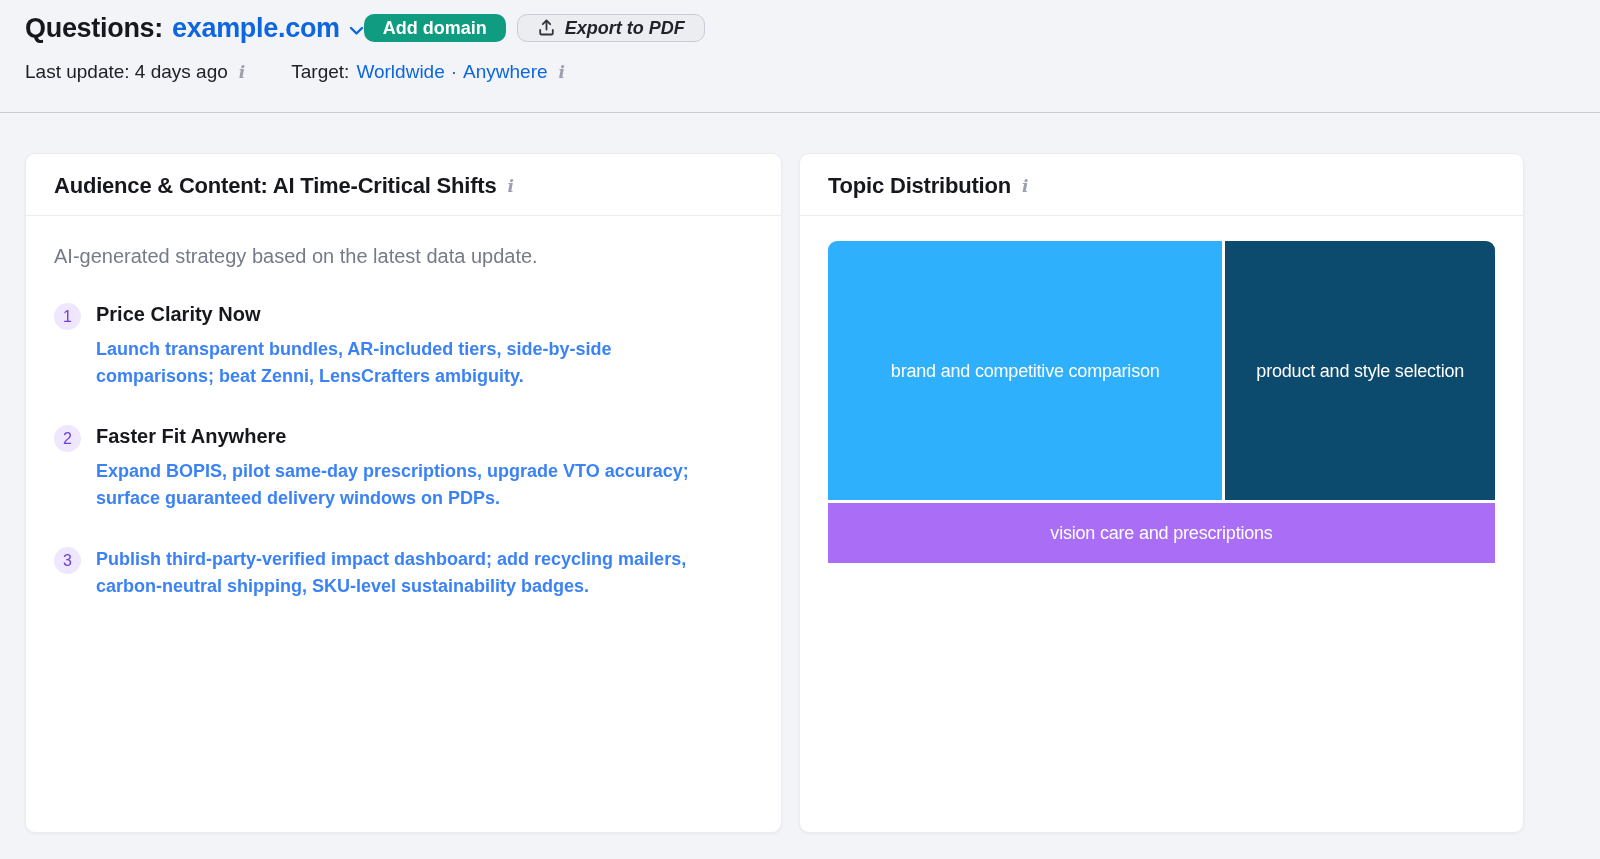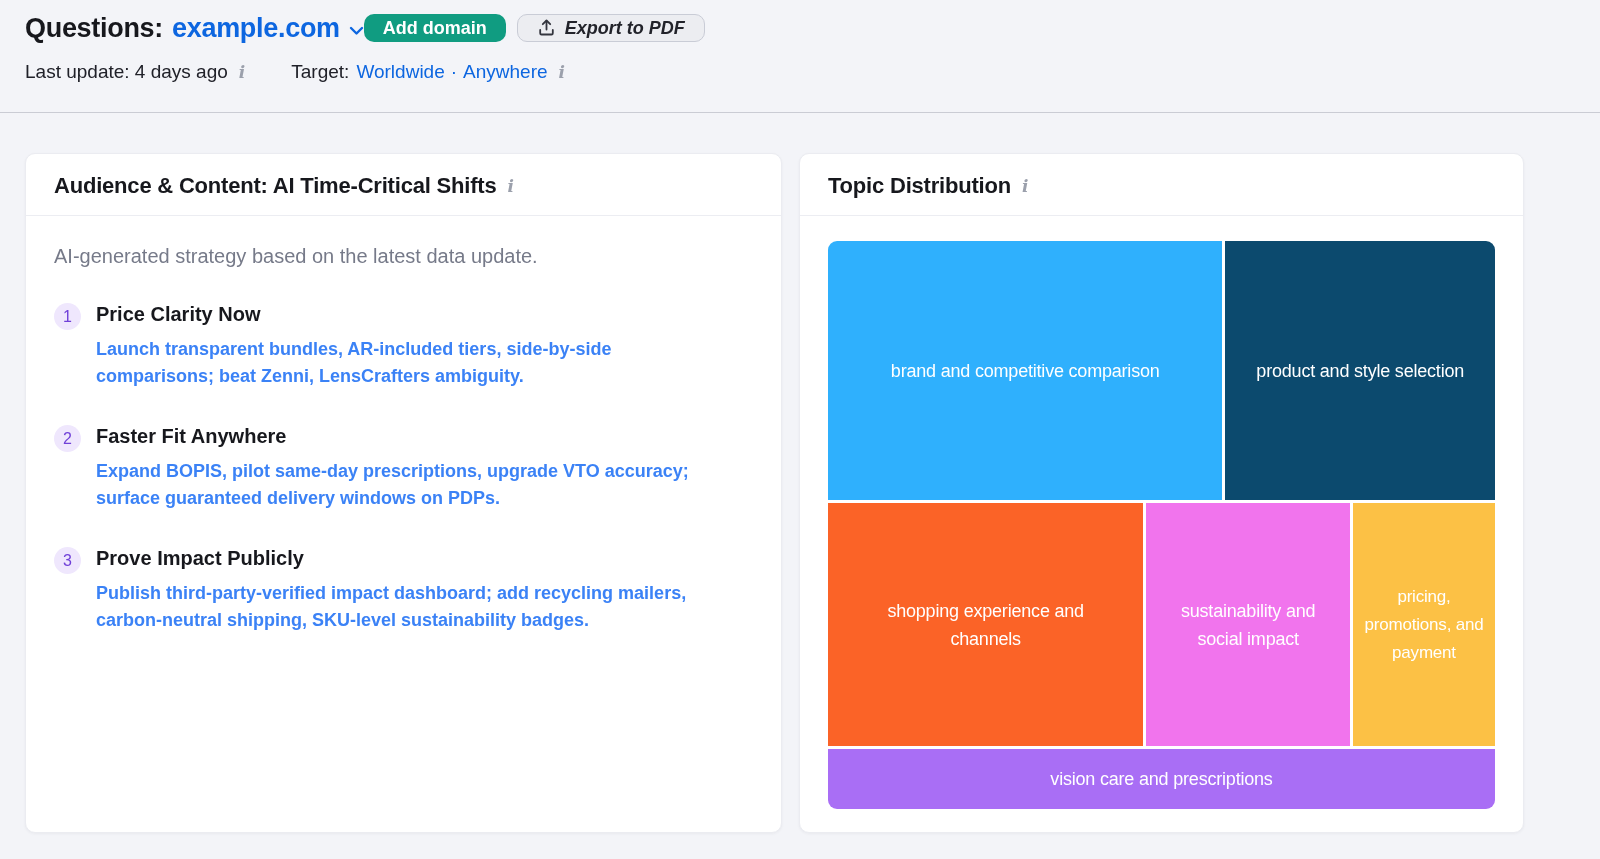--- a/index.html
+++ b/index.html
@@ -141,43 +141,37 @@
           <span class="num-badge">2</span>
           <div>
             <h3>Faster Fit Anywhere</h3>
             <p>Expand BOPIS, pilot same-day prescriptions, upgrade VTO accuracy; surface guaranteed delivery windows on PDPs.</p>
           </div>
         </div>
 
         <div class="strategy-item">
           <span class="num-badge">3</span>
           <div>
-            <h3>Prove Impact Publicly</h3>
             <p>Publish third-party-verified impact dashboard; add recycling mailers, carbon-neutral shipping, SKU-level sustainability badges.</p>
           </div>
         </div>
       </div>
     </section>
 
     <section class="card card-topic">
       <div class="card-header">
         <h2 class="card-title">Topic Distribution</h2>
         <span class="info-i">i</span>
       </div>
       <div class="topic-body">
         <div class="treemap">
           <div class="tm-row tm-row-1">
             <div class="tm-cell tm-cell--brand" style="background: rgb(47, 176, 253); flex-grow: 58.3; flex-basis: 0px;">brand and competitive comparison</div>
             <div class="tm-cell tm-cell--product" style="background: #0c4a6e; flex-grow: 41.7; flex-basis: 0px;">product and style selection</div>
           </div>
-          <div class="tm-row tm-row-2">
-            <div class="tm-cell tm-cell--shopping" style="background: rgb(251, 99, 39); flex-grow: 43.5; flex-basis: 0px;">shopping experience and channels</div>
-            <div class="tm-cell tm-cell--sustain" style="background: rgb(241, 116, 237); flex-grow: 31; flex-basis: 0px;">sustainability and social impact</div>
-            <div class="tm-cell tm-cell--pricing" style="background: rgb(252, 193, 69); flex-grow: 25.5; flex-basis: 0px;">pricing, promotions, and payment</div>
-          </div>
           <div class="tm-row tm-row-3">
             <div class="tm-cell" style="background: rgb(169, 110, 245); flex-grow: 100; flex-basis: 0px;">vision care and prescriptions</div>
           </div>
         </div>
       </div>
     </section>
 
   </main>
 </div>
 

